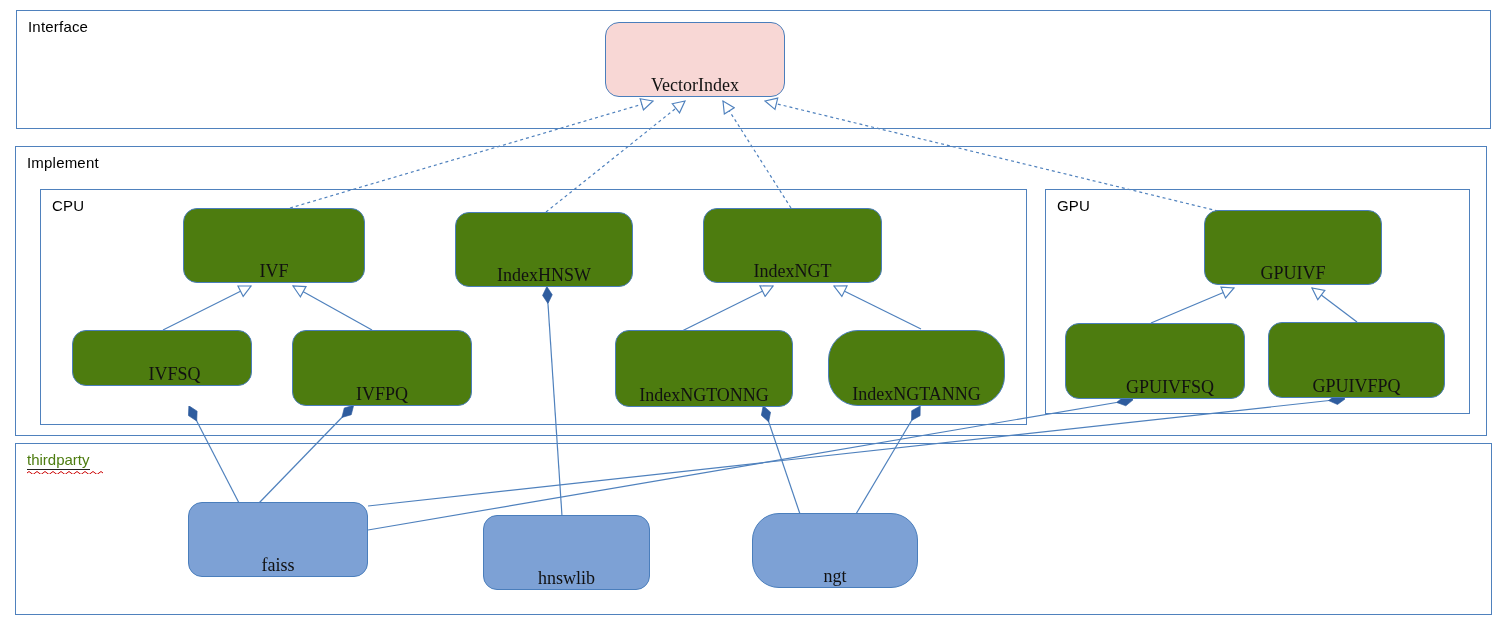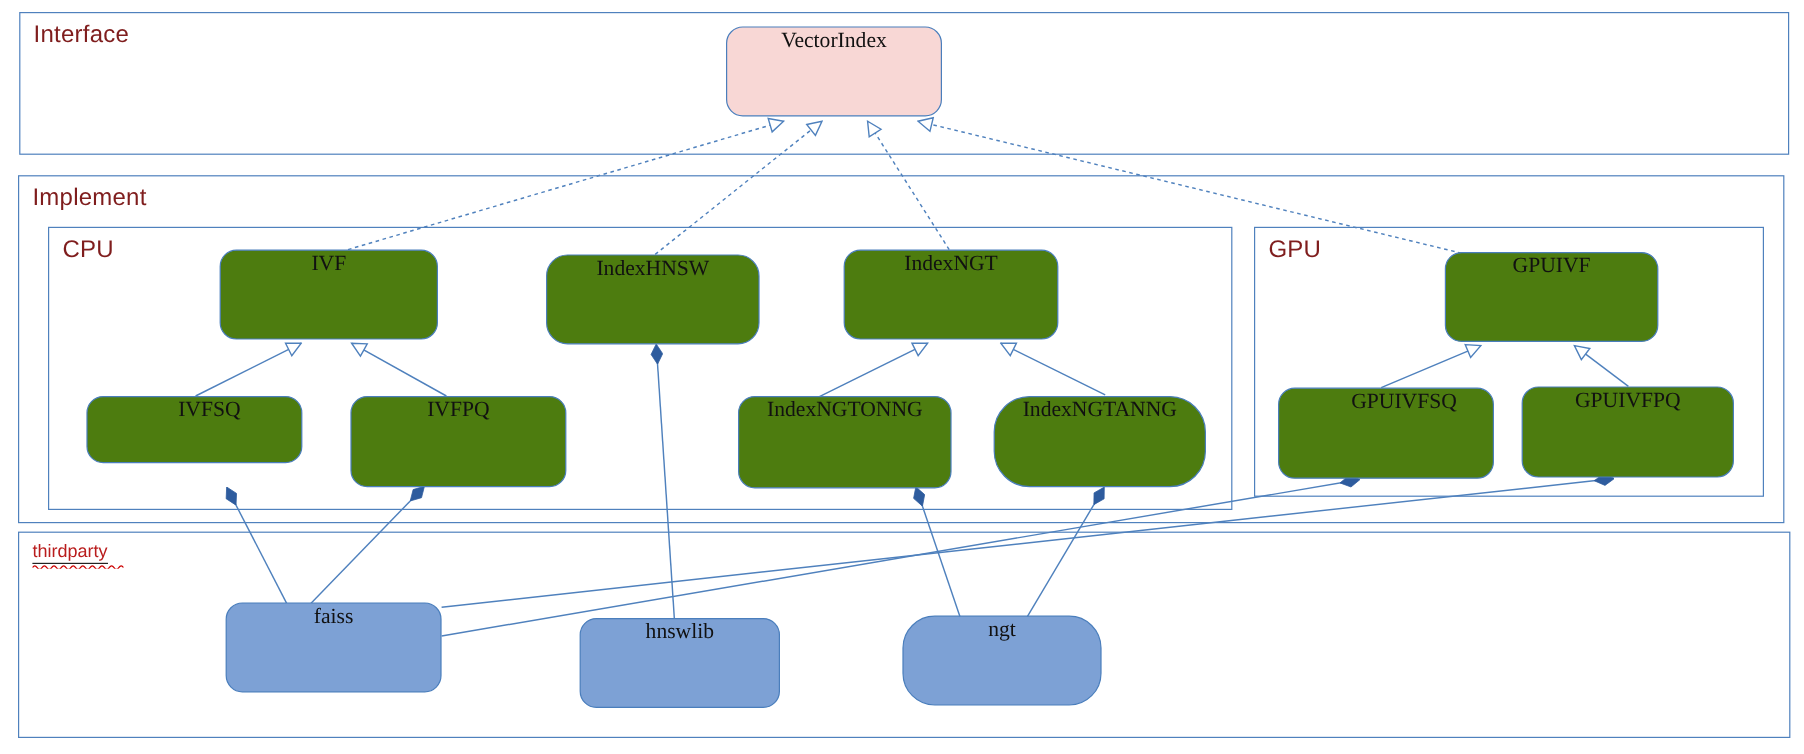--- a/index.html
+++ b/index.html
@@ -1,55 +1,55 @@
 <!DOCTYPE html>
 <html><head>
 <meta charset="utf-8">
 <style>
   html,body{margin:0;padding:0;background:#ffffff;}
   body{width:1503px;height:628px;position:relative;overflow:hidden;
        font-family:"Liberation Sans",sans-serif;}
   .container{position:absolute;background:transparent;border:1px solid #4f81bd;}
-  .container .c-label{position:absolute;top:7px;left:11px;font-size:20px;color:#7f1d1d;
+  .container .c-label{position:absolute;top:7px;left:11px;font-size:15px;color:#000000;
        letter-spacing:.2px;}
-  .node{position:absolute;display:flex;align-items:flex-start;justify-content:center;
+  .node{position:absolute;display:flex;align-items:flex-end;justify-content:center;
        border:1px solid #4a7ebc;border-radius:14px;
        font-family:"Liberation Serif",serif;font-size:18px;color:#111;
        box-sizing:border-box;}
   .node-interface{background:#f8d7d5;}
   .node-class{background:#4d7c0f;}
   .node-library{background:#7da1d5;}
   #edge-layer{position:absolute;left:0;top:0;width:1503px;height:628px;z-index:3;
        pointer-events:none;}
   .container{z-index:1;}
   .node{z-index:4;}
   
   #c-interface {left:16px;  top:10px;  width:1473px; height:117px;}
   #c-implement {left:15px;  top:146px; width:1470px; height:288px;}
   #c-cpu       {left:40px;  top:189px; width:985px;  height:234px; z-index:2;}
   #c-gpu       {left:1045px;top:189px; width:423px;  height:223px; z-index:2;}
   #c-thirdparty{left:15px;  top:443px; width:1475px; height:170px;}
   
   #n-vectorindex {left:605px; top:22px;  width:180px; height:75px;}
   #n-ivf         {left:183px; top:208px; width:182px; height:75px;}
-  #n-indexhnsw   {left:455px; top:212px; width:178px; height:75px;border-radius:18px;}
+  #n-indexhnsw   {left:455px; top:212px; width:178px; height:75px;}
   #n-indexngt    {left:703px; top:208px; width:179px; height:75px;}
   #n-gpuivf      {left:1172px;top:210px; width:178px; height:75px;margin-left:32px;}
   #n-ivfsq       {left:72px;  top:330px; width:180px; height:56px;padding-left:25px;}
   #n-ivfpq       {left:292px; top:330px; width:180px; height:76px;}
   #n-indexngtonng{left:615px; top:330px; width:178px; height:77px;}
   #n-indexngtanng{left:828px; top:330px; width:177px; height:76px;border-radius:30px;}
   #n-gpuivfsq    {left:1065px;top:323px; width:180px; height:76px;padding-left:30px;}
   #n-gpuivfpq    {left:1268px;top:322px; width:177px; height:76px;}
   #n-faiss       {left:188px; top:502px; width:180px; height:75px;}
   #n-hnswlib     {left:483px; top:515px; width:167px; height:75px;}
   #n-ngt         {left:752px; top:513px; width:166px; height:75px;border-radius:27px;}
   
   .tp-wrap{position:absolute;top:7px;left:11px;}
-  .tp-text{font-size:15px;color:#b91c1c;border-bottom:1px solid #222;padding-bottom:1px;
+  .tp-text{font-size:15px;color:#4d7c0f;border-bottom:1px solid #222;padding-bottom:1px;
        display:inline-block;}
   .squiggle{display:block;margin-top:0px;}
 </style>
 </head>
 <body>
 
 <div class="container" id="c-interface">
   <span class="c-label">Interface</span>
 </div>
 <div class="container" id="c-implement">

